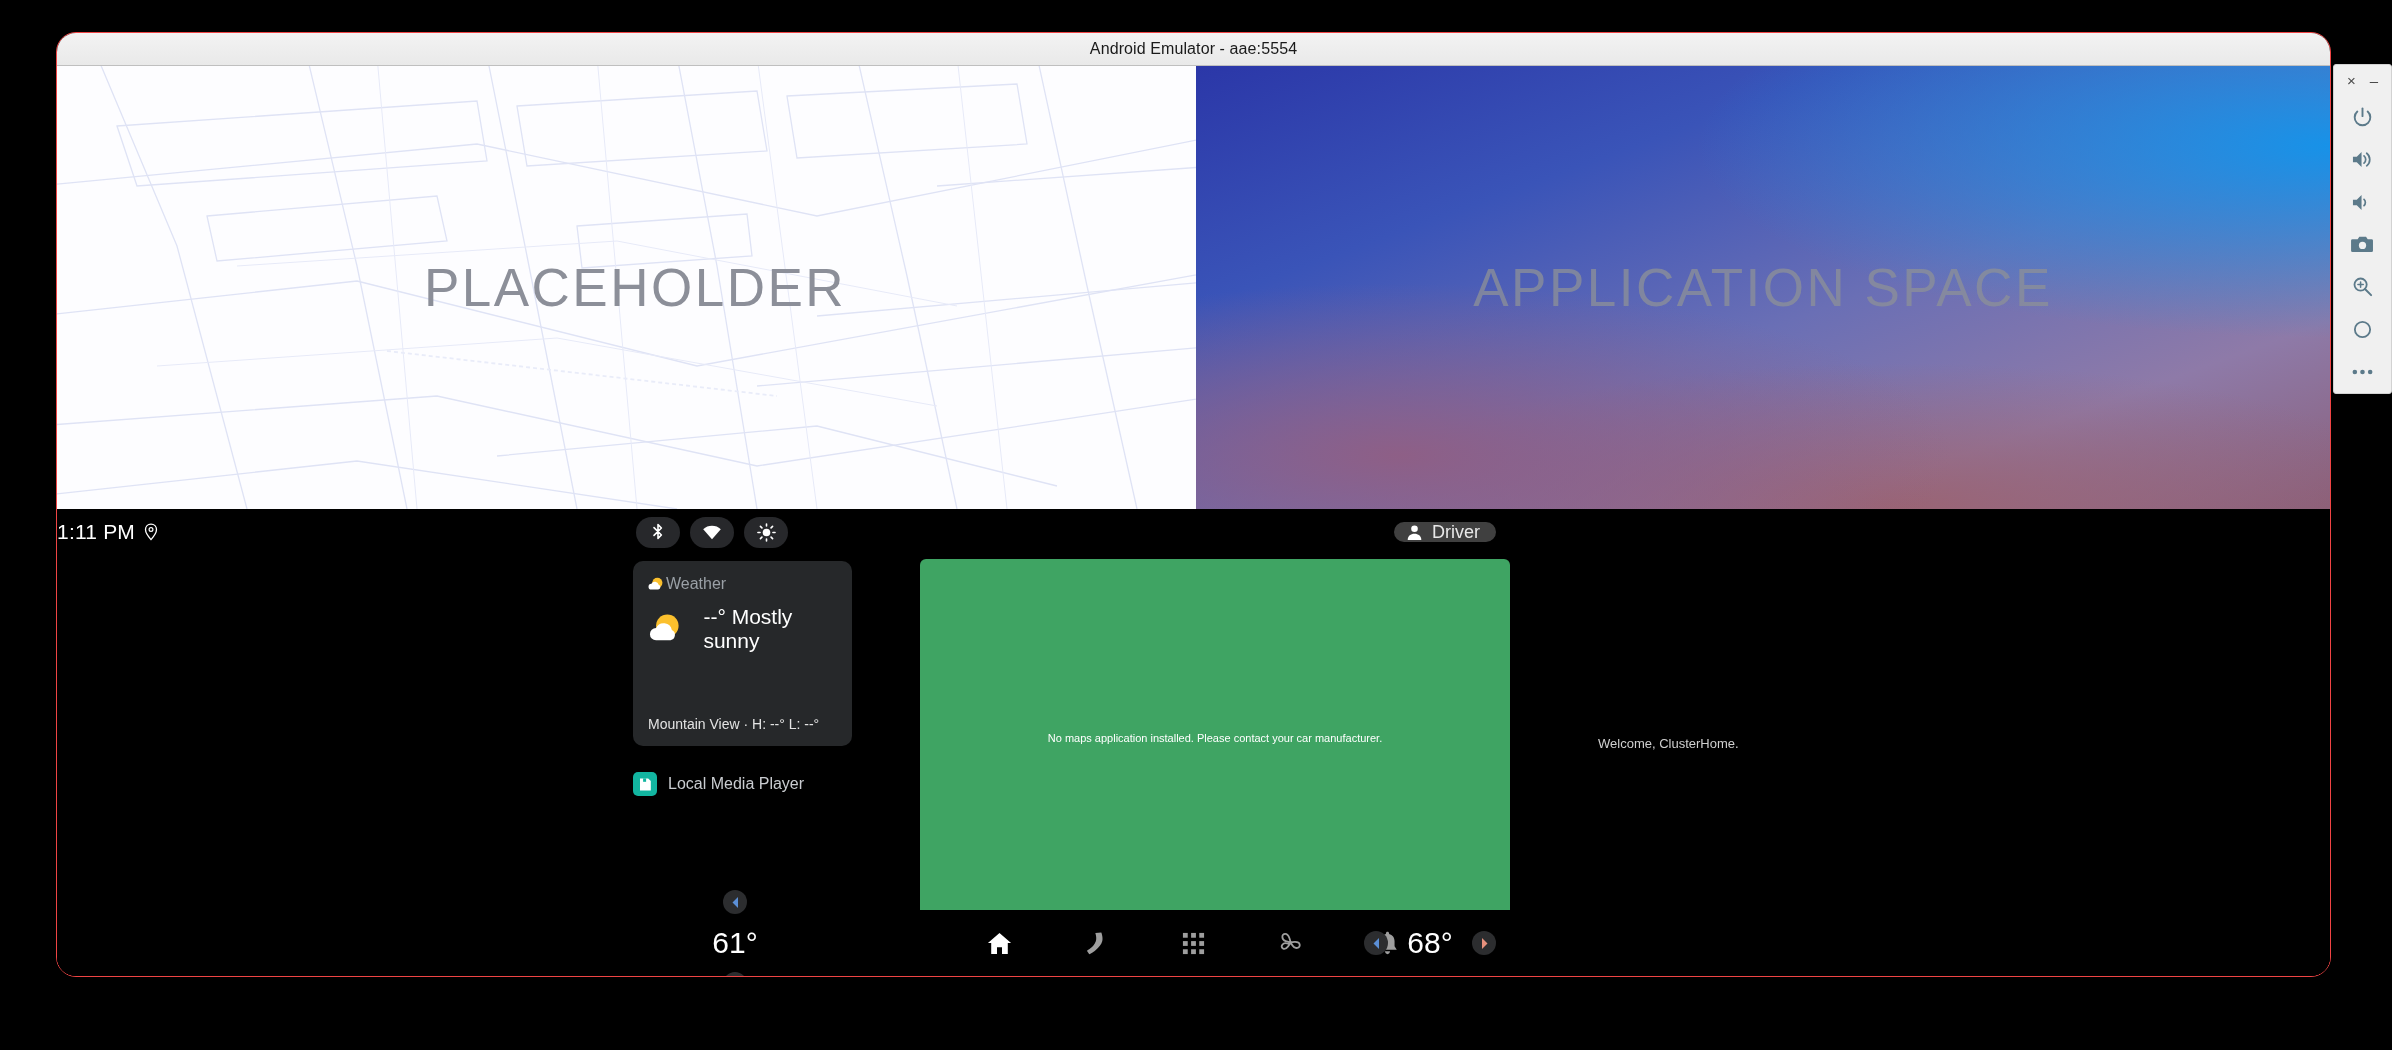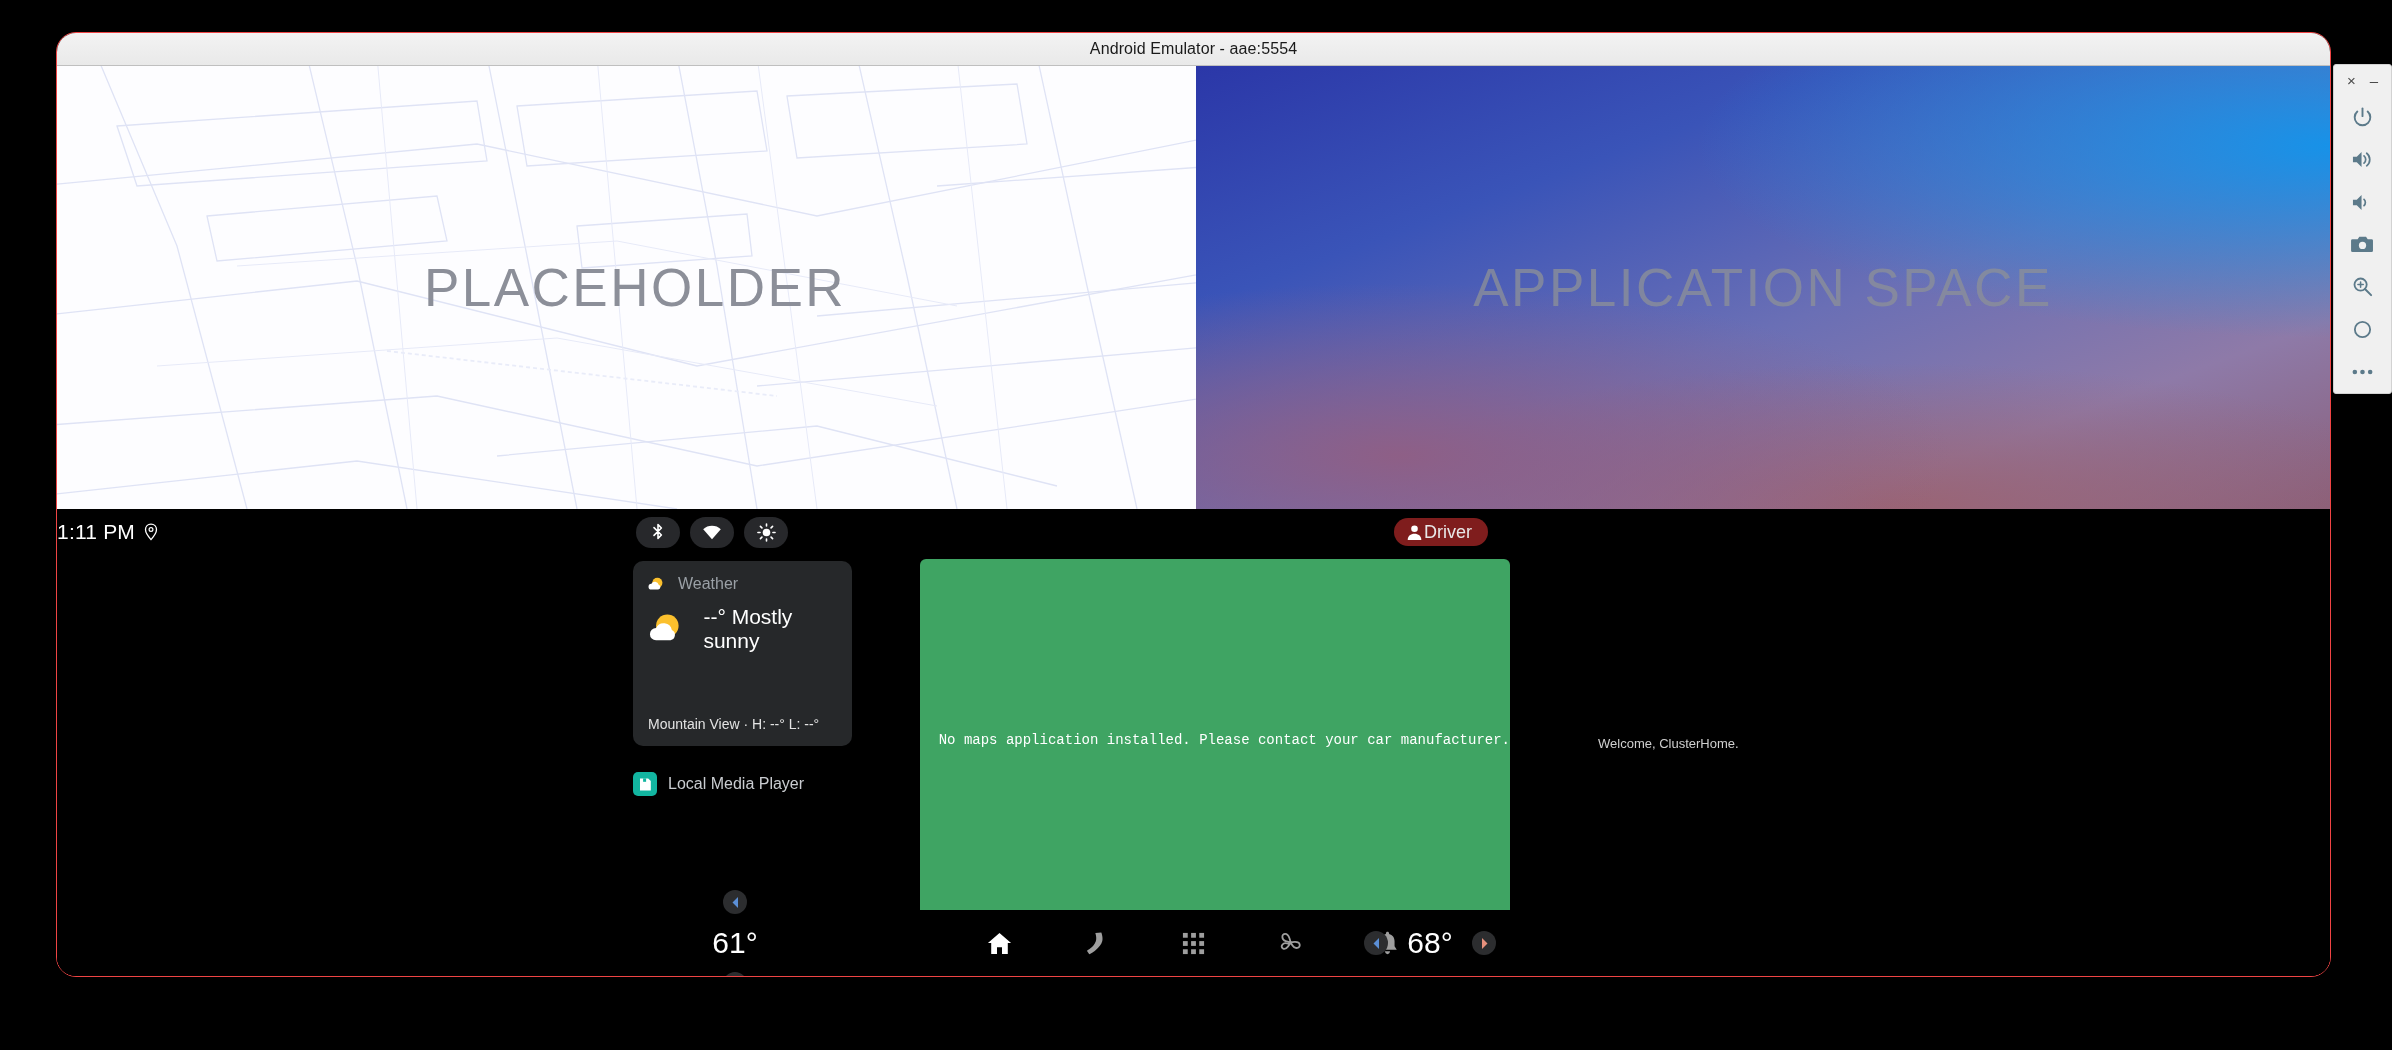--- a/index.html
+++ b/index.html
@@ -94,24 +94,24 @@
     display: flex; align-items: center; justify-content: center;
   }
   #status-center {
     position: absolute; left: 0; right: 0;
     display: flex; align-items: center; 
     gap: 9px;
   }
   #status-clock { font-size: 21px; color: #fff; letter-spacing: .2px; }
   #driver-chip {
     position: absolute; left: 1337px;
-    height: 28px;
-    background: #7f1d1d;
+    height: 20px;
+    background: #404040;
     border-radius: 17px;
-    display: flex; align-items: center; gap: 1px;
+    display: flex; align-items: center; gap: 9px;
     padding: 0 16px 0 12px;
   }
   #driver-chip-label { font-size: 18px; color: #e8e8e8; }
 
   
   #home-body {
     flex: 1 1 auto;
     position: relative;
     background: #000;
   }
@@ -120,21 +120,21 @@
     width: 219px;
   }
   #weather-card {
     width: 219px; height: 185px;
     background: #26282a;
     border-radius: 10px;
     padding: 14px 15px 12px 15px;
     position: relative;
   }
   #weather-card-header {
-    display: flex; align-items: center; gap: 13px;
+    display: flex; align-items: center; gap: 1px;
   }
   #weather-card-title { font-size: 16px; color: #9aa0a6; }
   #weather-main {
     display: flex; align-items: center; gap: 20px;
     margin-top: 12px;
   }
   #weather-condition { font-size: 21px; color: #fff; font-weight: 500; }
   #weather-footer {
     position: absolute; left: 15px; bottom: 14px;
     font-size: 14px; color: #e3e3e3;
@@ -152,22 +152,22 @@
   #media-app-label { font-size: 16px; color: #c9ccd0; }
 
   #maps-panel {
     position: absolute; left: 863px; top: 4px;
     width: 590px; height: 364px;
     background: #3fa463;
     border-radius: 6px;
   }
   #maps-panel-message {
     position: absolute; left: 0; right: 0; top: 173px;
-    text-align: right;
-    font-size: 14px; color: #ffffff; font-family: Liberation Mono, monospace;
+    text-align: center;
+    font-size: 11px; color: #ffffff;
   }
   #cluster-welcome {
     position: absolute; left: 1541px; top: 181px;
     font-size: 13px; color: #cfcfcf;
   }
 
   
   #nav-bar {
     height: 66px;
     flex: 0 0 auto;

